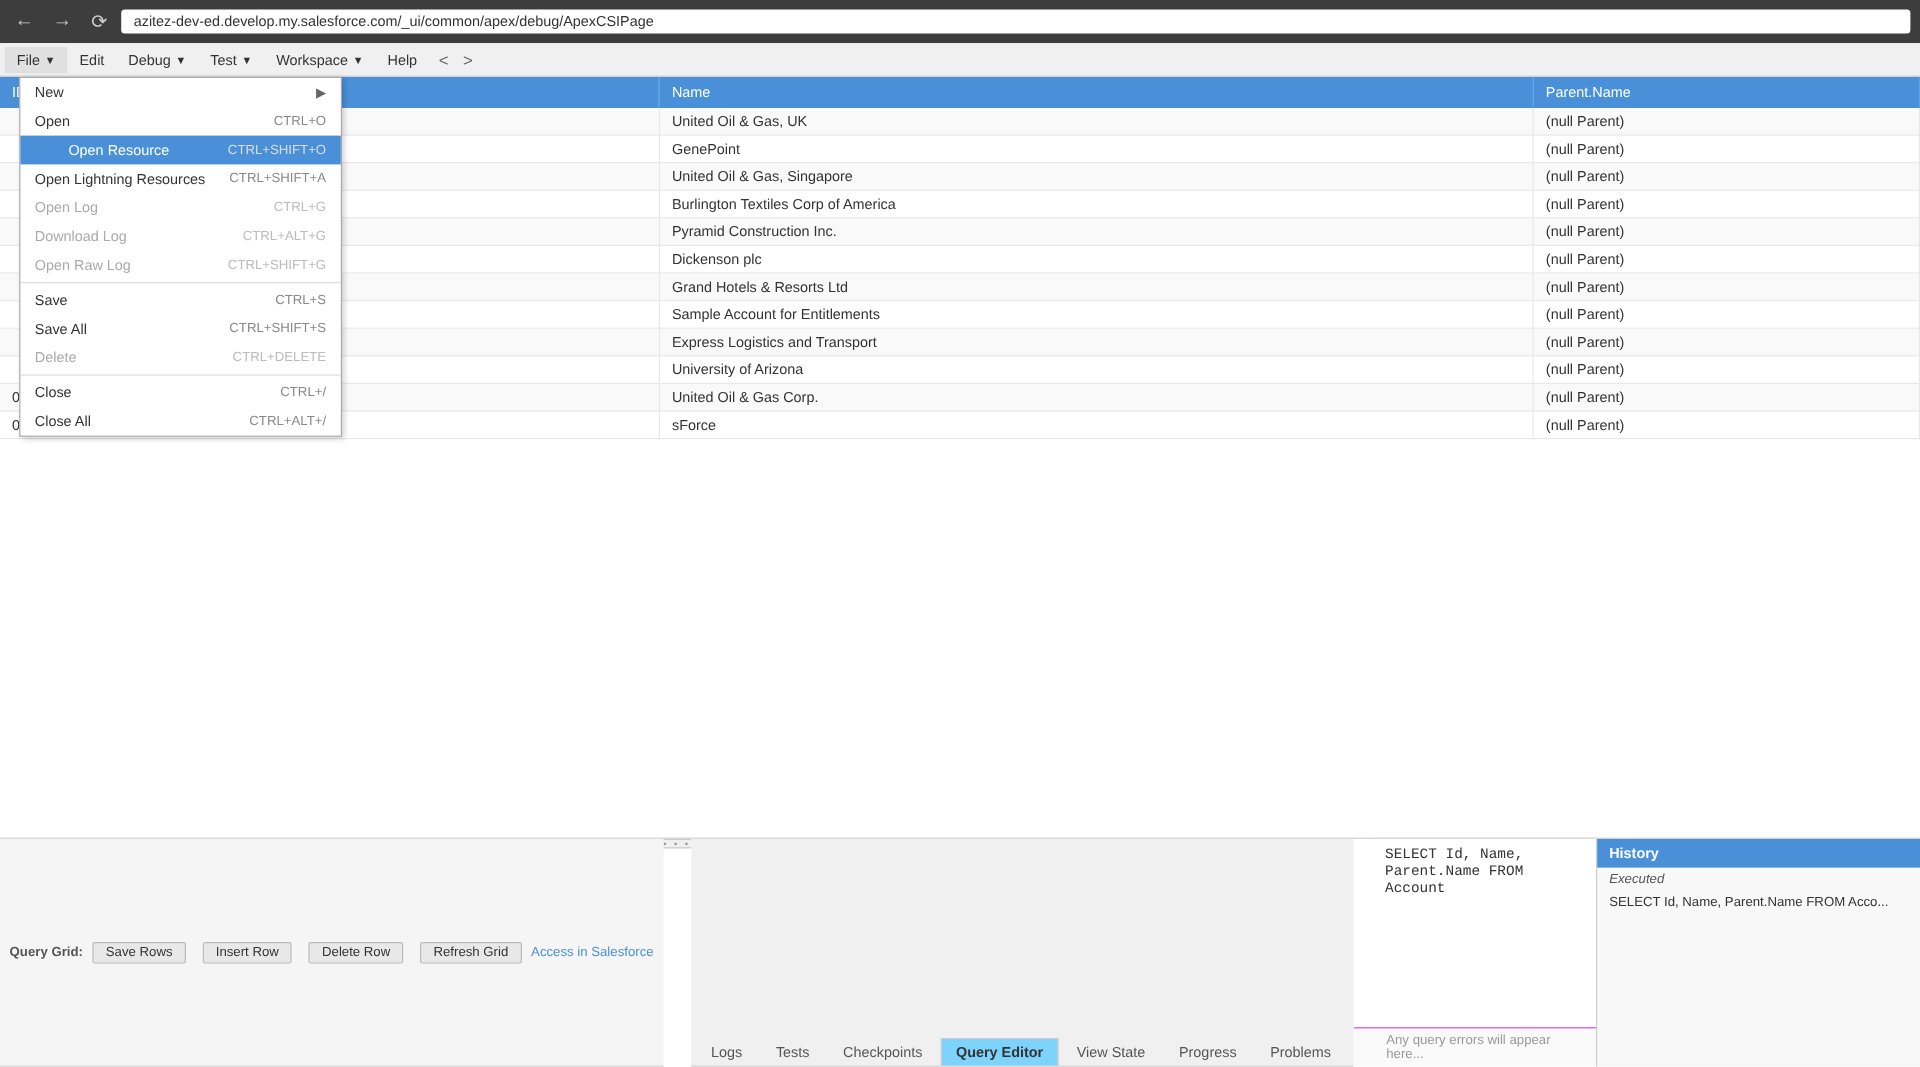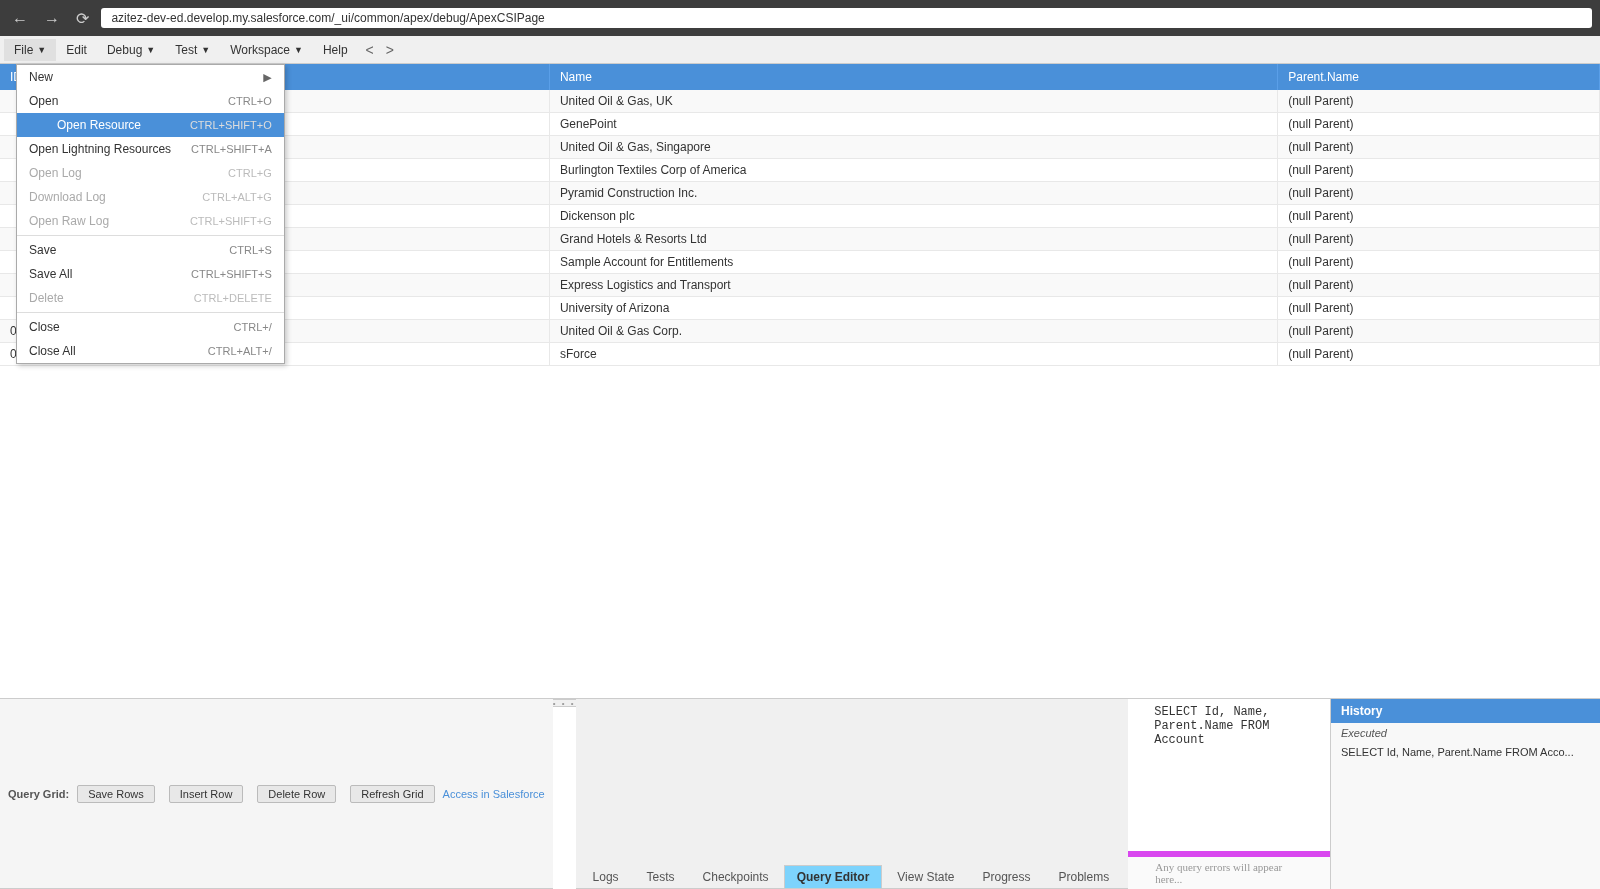--- a/index.html
+++ b/index.html
@@ -238,23 +238,22 @@
       border: none;
       outline: none;
       resize: none;
       background: #fff;
       margin-left: 16px;
     }
     .query-error-area {
       padding: 4px 27px;
       font-size: 11px;
       color: #999;
-      border-top: 6px solid #d946ef;
+      border-top: 1px solid #d946ef;
       background: #fafafa;
-      font-family: Liberation Serif, serif;
     }
 
     
     .history-panel {
       width: 270px;
       border-left: 1px solid #ccc;
       background: #f8f8f8;
     }
     .history-header {
       background: #4a90d9;

